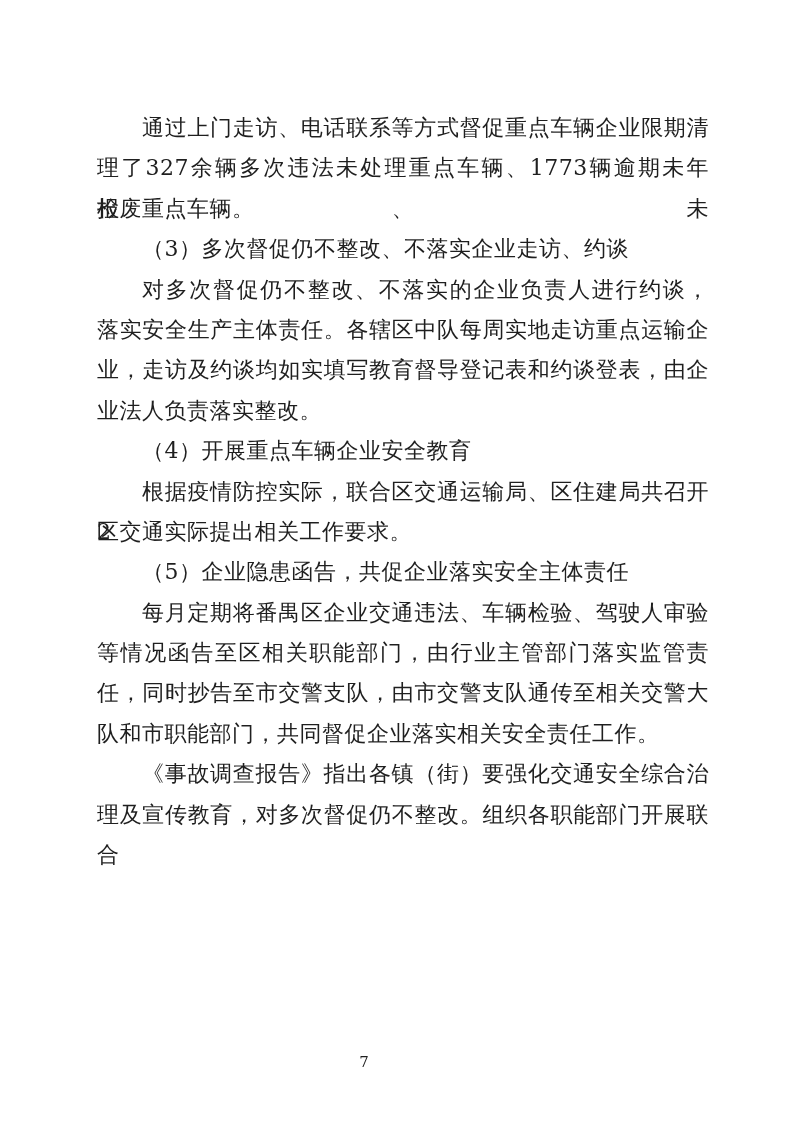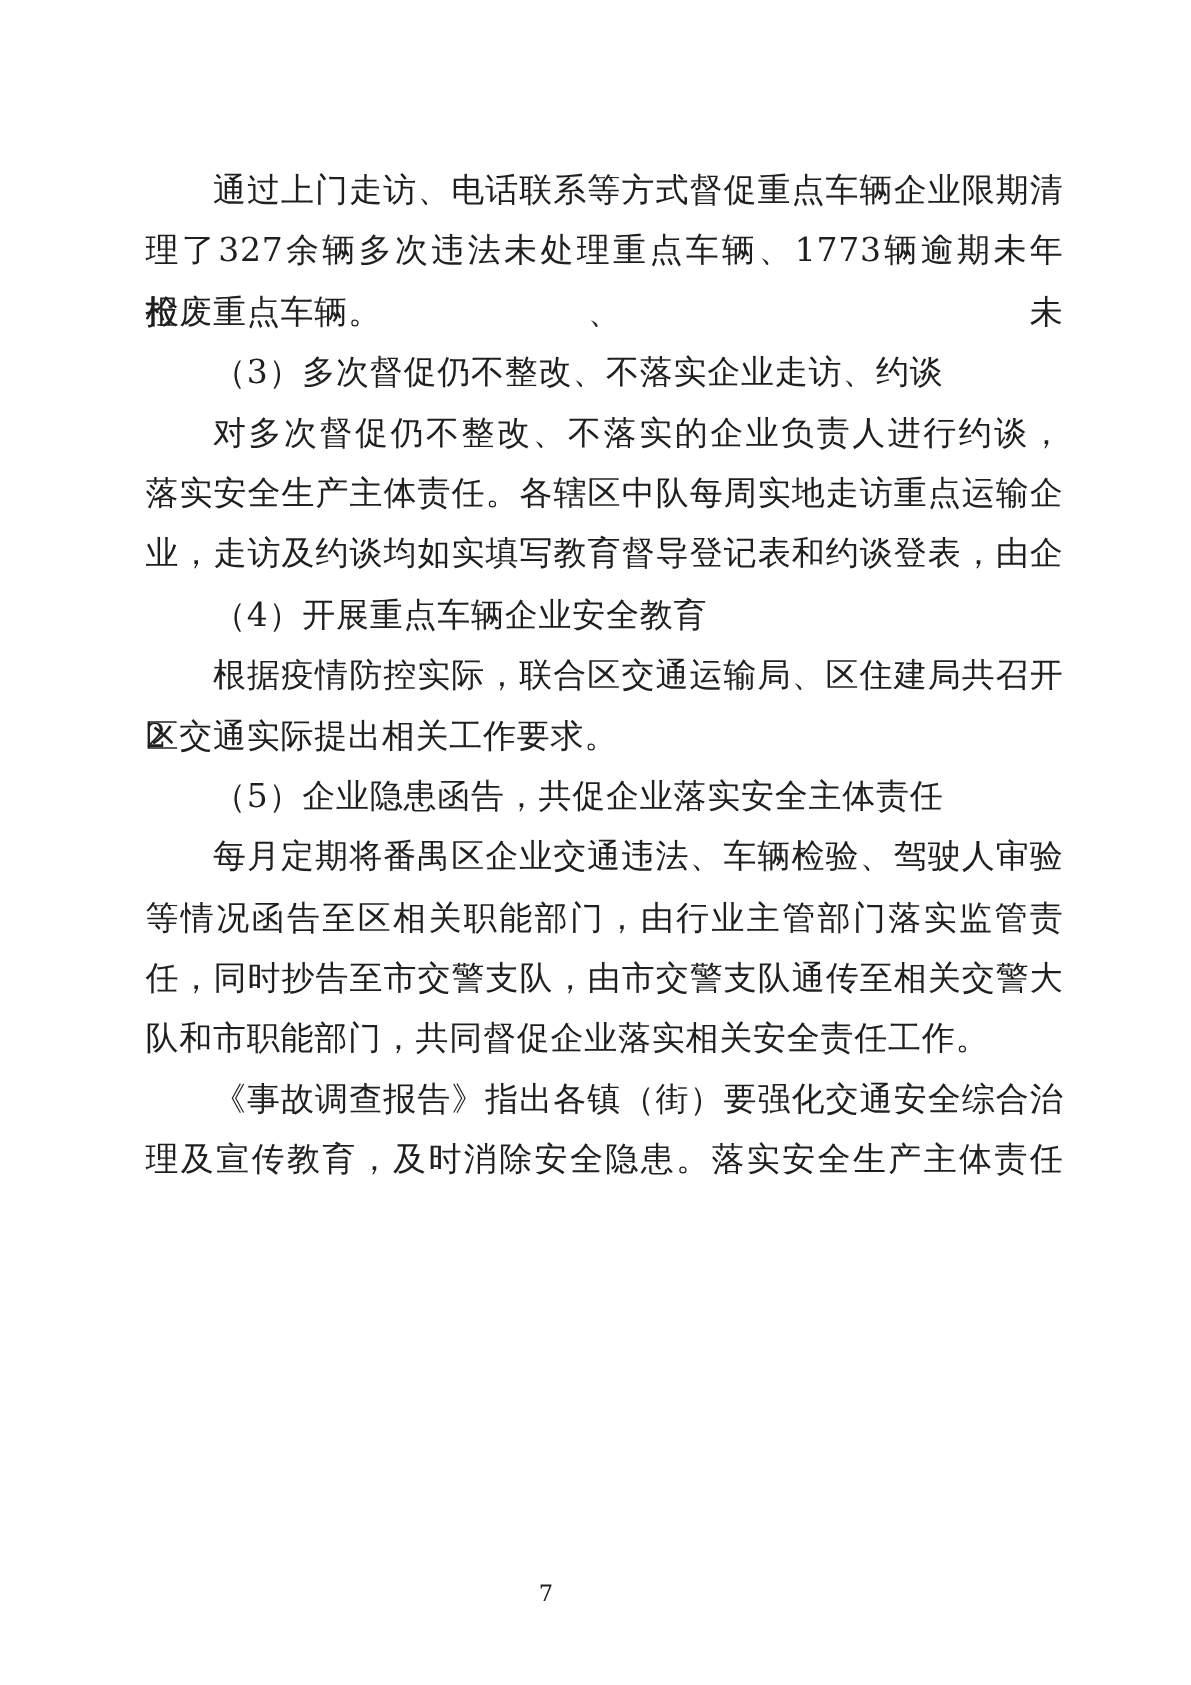--- a/index.html
+++ b/index.html
@@ -56,25 +56,26 @@
 
 <div class="page">
   <div class="body-text">
     <div class="ln ind jf">通过上门走访、电话联系等方式督促重点车辆企业限期清</div>
     <div class="ln jf">理了327余辆多次违法未处理重点车辆、1773辆逾期未年检、未</div>
     <div class="ln">报废重点车辆。</div>
     <div class="ln ind">（3）多次督促仍不整改、不落实企业走访、约谈</div>
     <div class="ln ind jf">对多次督促仍不整改、不落实的企业负责人进行约谈，</div>
     <div class="ln jf">落实安全生产主体责任。各辖区中队每周实地走访重点运输企</div>
     <div class="ln jf">业，走访及约谈均如实填写教育督导登记表和约谈登表，由企</div>
+    <div class="ln">业法人负责落实整改。</div>
     <div class="ln ind">（4）开展重点车辆企业安全教育</div>
     <div class="ln ind jf">根据疫情防控实际，联合区交通运输局、区住建局共召开2</div>
     <div class="ln">区交通实际提出相关工作要求。</div>
     <div class="ln ind">（5）企业隐患函告，共促企业落实安全主体责任</div>
     <div class="ln ind jf">每月定期将番禺区企业交通违法、车辆检验、驾驶人审验</div>
     <div class="ln jf">等情况函告至区相关职能部门，由行业主管部门落实监管责</div>
     <div class="ln jf">任，同时抄告至市交警支队，由市交警支队通传至相关交警大</div>
     <div class="ln">队和市职能部门，共同督促企业落实相关安全责任工作。</div>
     <div class="ln ind jf">《事故调查报告》指出各镇（街）要强化交通安全综合治</div>
-    <div class="ln jf">理及宣传教育，及时消除安全隐患。落实安全生产主体责任</div>
+    <div class="ln jf">理及宣传教育，对多次督促仍不整改。组织各职能部门开展联合</div>
   </div>
   <div class="pagenum">7</div>
 </div>
 
 </body></html>

